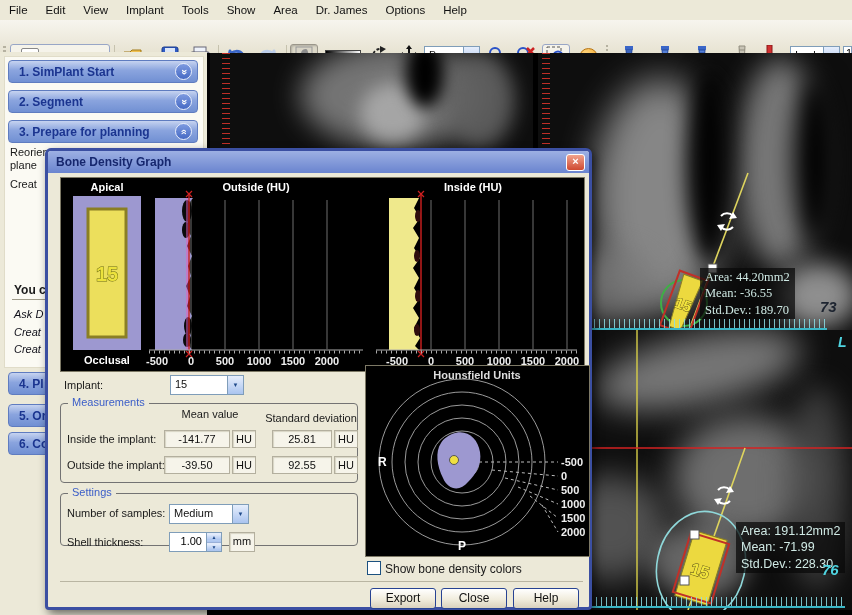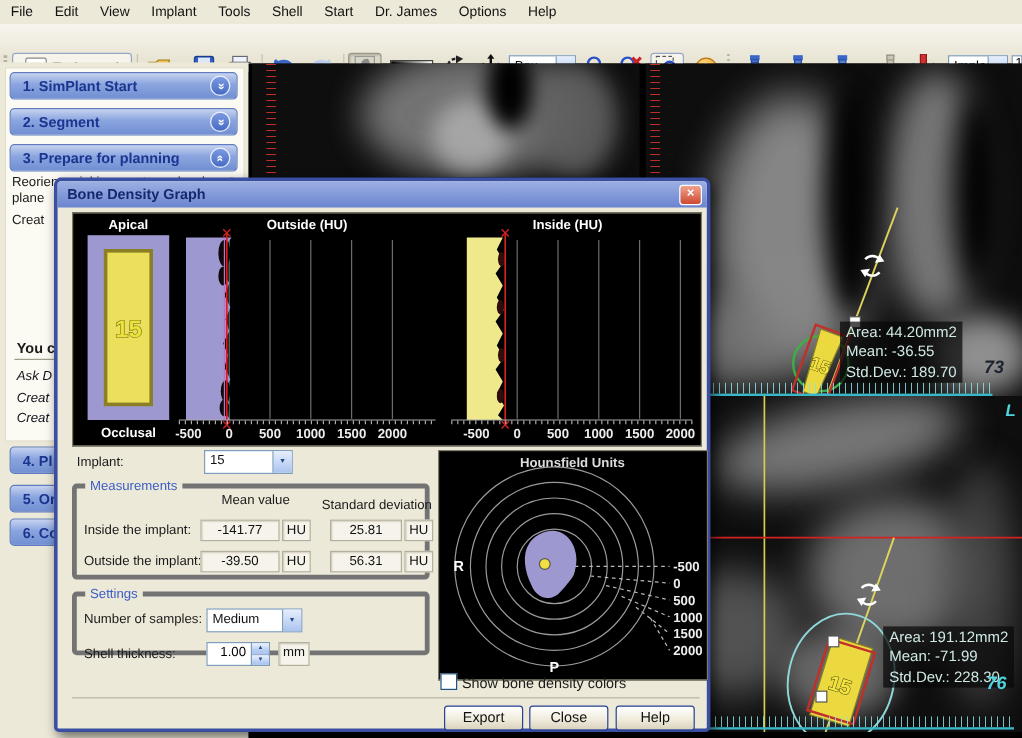--- a/index.html
+++ b/index.html
@@ -51,21 +51,21 @@
   
   #dialog{left:45px;top:148px;width:547px;height:462px;background:#ece9d8;border:3px solid #3b4fa2;
           border-radius:6px 6px 4px 4px;box-shadow:3px 4px 10px rgba(0,0,0,.55);box-sizing:border-box;}
   #dlg-title{left:0;top:0;right:0;height:22px;background:linear-gradient(#9db0e3,#6a84cf);
              border-radius:3px 3px 0 0;display:flex;align-items:center;padding:0 4px 0 8px;box-sizing:border-box;}
   #dlg-title .t{font-size:12px;font-weight:bold;color:#16276e;}
   #dlg-close{margin-left:auto;width:17px;height:15px;border:1px solid #fff;border-radius:3px;
              background:linear-gradient(#f0a28c,#cf4931);color:#fff;font-size:11px;line-height:13px;
              text-align:center;font-weight:bold;}
   .panel-black{position:absolute;background:#000;border:1px solid #7d7966;box-shadow:inset 1px 1px 2px #000;}
-  .grp{position:absolute;border:4px solid #737373;border-radius:4px;box-sizing:border-box;}
+  .grp{position:absolute;border:1px solid #737373;border-radius:4px;box-sizing:border-box;}
   .grp-hd{position:absolute;top:-8px;left:7px;background:#ece9d8;padding:0 4px;font-size:11px;color:#3a5dc8;}
   .fld-lbl{position:absolute;font-size:11px;color:#1a1a1a;}
   .fld-box{position:absolute;background:#f6f4ea;border:1px solid #b3af9e;box-shadow:inset 1px 1px 1px #d8d4c4;
            font-size:11px;color:#111;box-sizing:border-box;padding:2px 4px;}
   .fld-box.num{text-align:center;}
   .fld-box.unit{text-align:center;padding:2px 2px;}
   .col-hd{position:absolute;font-size:11px;color:#1a1a1a;text-align:center;}
   .xp-btn{position:absolute;width:66px;height:21px;border:1px solid #274393;border-radius:3px;
           background:linear-gradient(#ffffff,#f0ecdc 55%,#d9d1bd);font-size:12px;color:#111;
           text-align:center;line-height:19px;box-sizing:border-box;}
@@ -82,22 +82,22 @@
 <body>
 
 <div id="stage">
 
   <div id="menubar" class="abs">
     <span class="menu-item">File</span>
     <span class="menu-item">Edit</span>
     <span class="menu-item">View</span>
     <span class="menu-item">Implant</span>
     <span class="menu-item">Tools</span>
-    <span class="menu-item">Shell</span>
-    <span class="menu-item">Start</span>
+    <span class="menu-item">Show</span>
+    <span class="menu-item">Area</span>
     <span class="menu-item">Dr. James</span>
     <span class="menu-item">Options</span>
     <span class="menu-item">Help</span>
   </div>
 
   <div id="toolbar" class="abs">
     <div class="abs tb-grip"></div>
 
     <div class="abs tb-btn outlined" style="left:10px;width:100px;">
       <span style="width:16px;height:16px;background:#fff;border:1px solid #888;border-radius:2px;color:#d22;font-size:12px;font-weight:bold;line-height:14px;text-align:center;">
@@ -317,21 +317,21 @@
       <rect x="170" y="211" width="9" height="9" fill="#fff" stroke="#555"></rect>
       <rect x="143" y="275" width="9" height="9" fill="#fff" stroke="#555"></rect>
       <g transform="translate(189,168)">
         <path d="M-6,-5 A8,8 0 0 1 6,-5" fill="none" stroke="#fff" stroke-width="2"></path>
         <polygon points="6,-9 10,-3 2,-2" fill="#fff"></polygon>
         <path d="M6,6 A8,8 0 0 1 -6,6" fill="none" stroke="#fff" stroke-width="2"></path>
         <polygon points="-6,10 -10,4 -2,3" fill="#fff"></polygon>
       </g>
     </svg>
 
-    <div class="annot" style="left:162px;top:215px;">
+    <div class="annot" style="left:162px;top:215px;font-family:Liberation Serif, serif;">
       <div>Area: 44.20mm2</div>
       <div>Mean: -36.55</div>
       <div>Std.Dev.: 189.70</div>
     </div>
     <div class="slice-num" style="left:282px;top:245px;color:#1d2430;">73</div>
     <div class="cyan-ruler" style="left:6px;top:266px;width:283px;"></div>
   </div>
 
   <div class="view" style="left:538px;top:330px;width:314px;height:280px;">
     <div class="blob" style="left:55px;top:5px;width:210px;height:70px;background:#909090;filter:blur(16px);opacity:.8;transform:rotate(-12deg);"></div>
@@ -503,21 +503,21 @@
 
       <div class="fld-lbl" style="left:6px;top:29px;">Inside the implant:</div>
       <div class="fld-box num" style="left:103px;top:26px;width:66px;height:18px;">-141.77</div>
       <div class="fld-box unit" style="left:171px;top:26px;width:24px;height:18px;">HU</div>
       <div class="fld-box num" style="left:211px;top:26px;width:60px;height:18px;">25.81</div>
       <div class="fld-box unit" style="left:273px;top:26px;width:24px;height:18px;">HU</div>
 
       <div class="fld-lbl" style="left:6px;top:55px;">Outside the implant:</div>
       <div class="fld-box num" style="left:103px;top:52px;width:66px;height:18px;">-39.50</div>
       <div class="fld-box unit" style="left:171px;top:52px;width:24px;height:18px;">HU</div>
-      <div class="fld-box num" style="left:211px;top:52px;width:60px;height:18px;">56.31</div>
+      <div class="fld-box num" style="left:211px;top:52px;width:60px;height:18px;">92.55</div>
       <div class="fld-box unit" style="left:273px;top:52px;width:24px;height:18px;">HU</div>
     </div>
 
     <div class="grp" style="left:12px;top:342px;width:298px;height:53px;padding-left:28px;">
       <span class="grp-hd">Settings</span>
       <div class="fld-lbl" style="left:6px;top:13px;">Number of samples:</div>
       <div class="xp-select abs" style="left:108px;top:10px;width:80px;height:20px;gap:11px;">
         <span class="val">Medium</span>
         <span class="btn">
             <span>▼</span>
@@ -531,21 +531,21 @@
               <span>▲</span>
             </span>
           <span>
               <span>▼</span>
             </span>
         </span>
       </div>
       <div class="fld-box unit" style="left:168px;top:38px;width:26px;height:20px;">mm</div>
     </div>
 
-    <div class="panel-black" style="left:317px;top:224px;width:223px;height:190px;">
+    <div class="panel-black" style="left:317px;top:214px;width:223px;height:190px;">
       <svg width="221" height="188">
         <text x="111" y="13" text-anchor="middle" font-size="11" font-weight="bold" fill="#ddd">Hounsfield Units</text>
         <g fill="none" stroke="#9a9a9a" stroke-width="1">
           <circle cx="96" cy="96" r="17"></circle>
             <circle cx="96" cy="96" r="31"></circle>
             <circle cx="96" cy="96" r="44"></circle>
           <circle cx="96" cy="96" r="57"></circle>
             <circle cx="96" cy="96" r="70"></circle>
             <circle cx="96" cy="96" r="83"></circle>
         </g>

